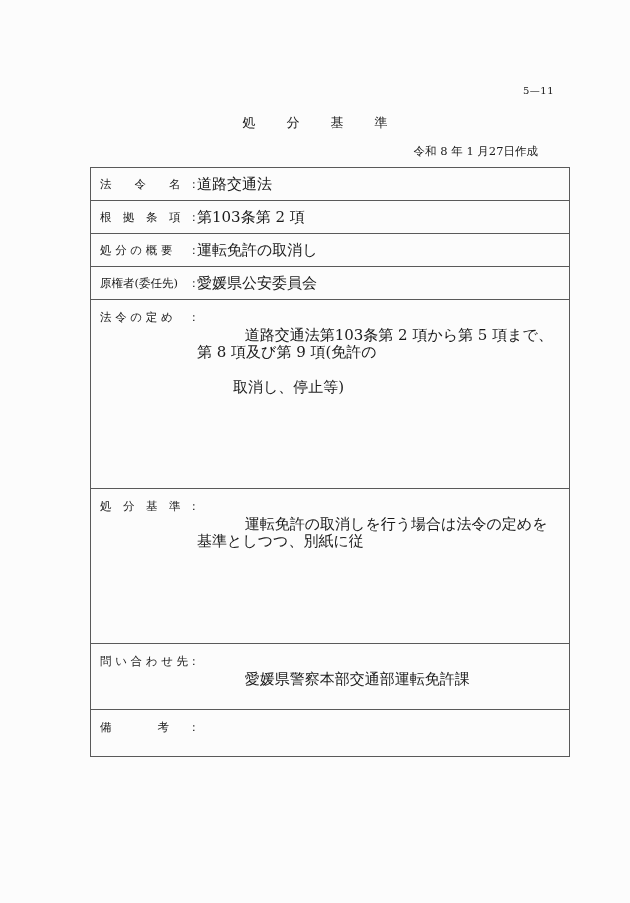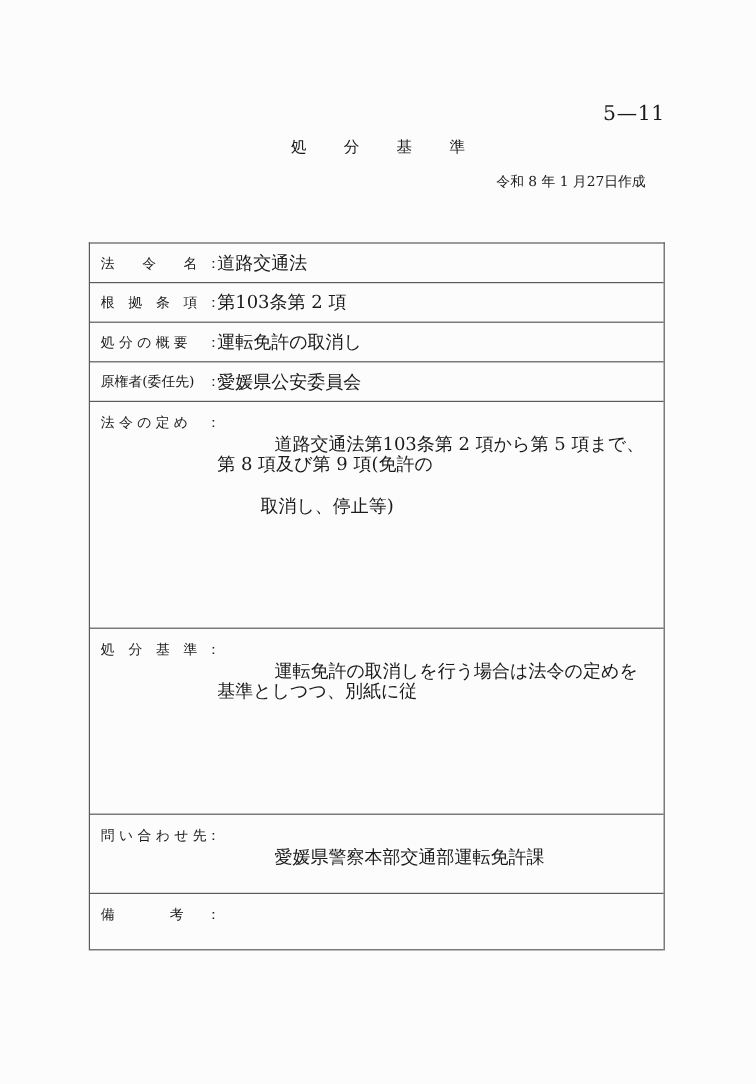--- a/index.html
+++ b/index.html
@@ -24,21 +24,21 @@
     top: 0;
     width: 630px;
     height: 903px;
   }
 
   
   .page-number {
     position: absolute;
     right: 76px;
     top: 85px;
-    font-size: 17px;
+    font-size: 10px;
     letter-spacing: 0.5px;
     white-space: nowrap;
   }
 
   .doc-title {
     position: absolute;
     left: 0;
     right: 0;
     top: 114px;
     text-align: center;
@@ -54,28 +54,27 @@
     position: absolute;
     right: 92px;
     top: 144px;
     font-size: 11.5px;
     white-space: nowrap;
   }
 
   
   .sheet {
     position: absolute;
-    left: 74px;
+    left: 90px;
     top: 167px;
     width: 480px;
     border: 1px solid #5a5a5a;
     border-bottom: none;
     box-sizing: border-box;
     background: transparent;
-    margin-top: 35px;
   }
 
   .row {
     border-bottom: 1px solid #5a5a5a;
     box-sizing: border-box;
     padding: 0;
     position: relative;
   }
 
   .row-inner {

